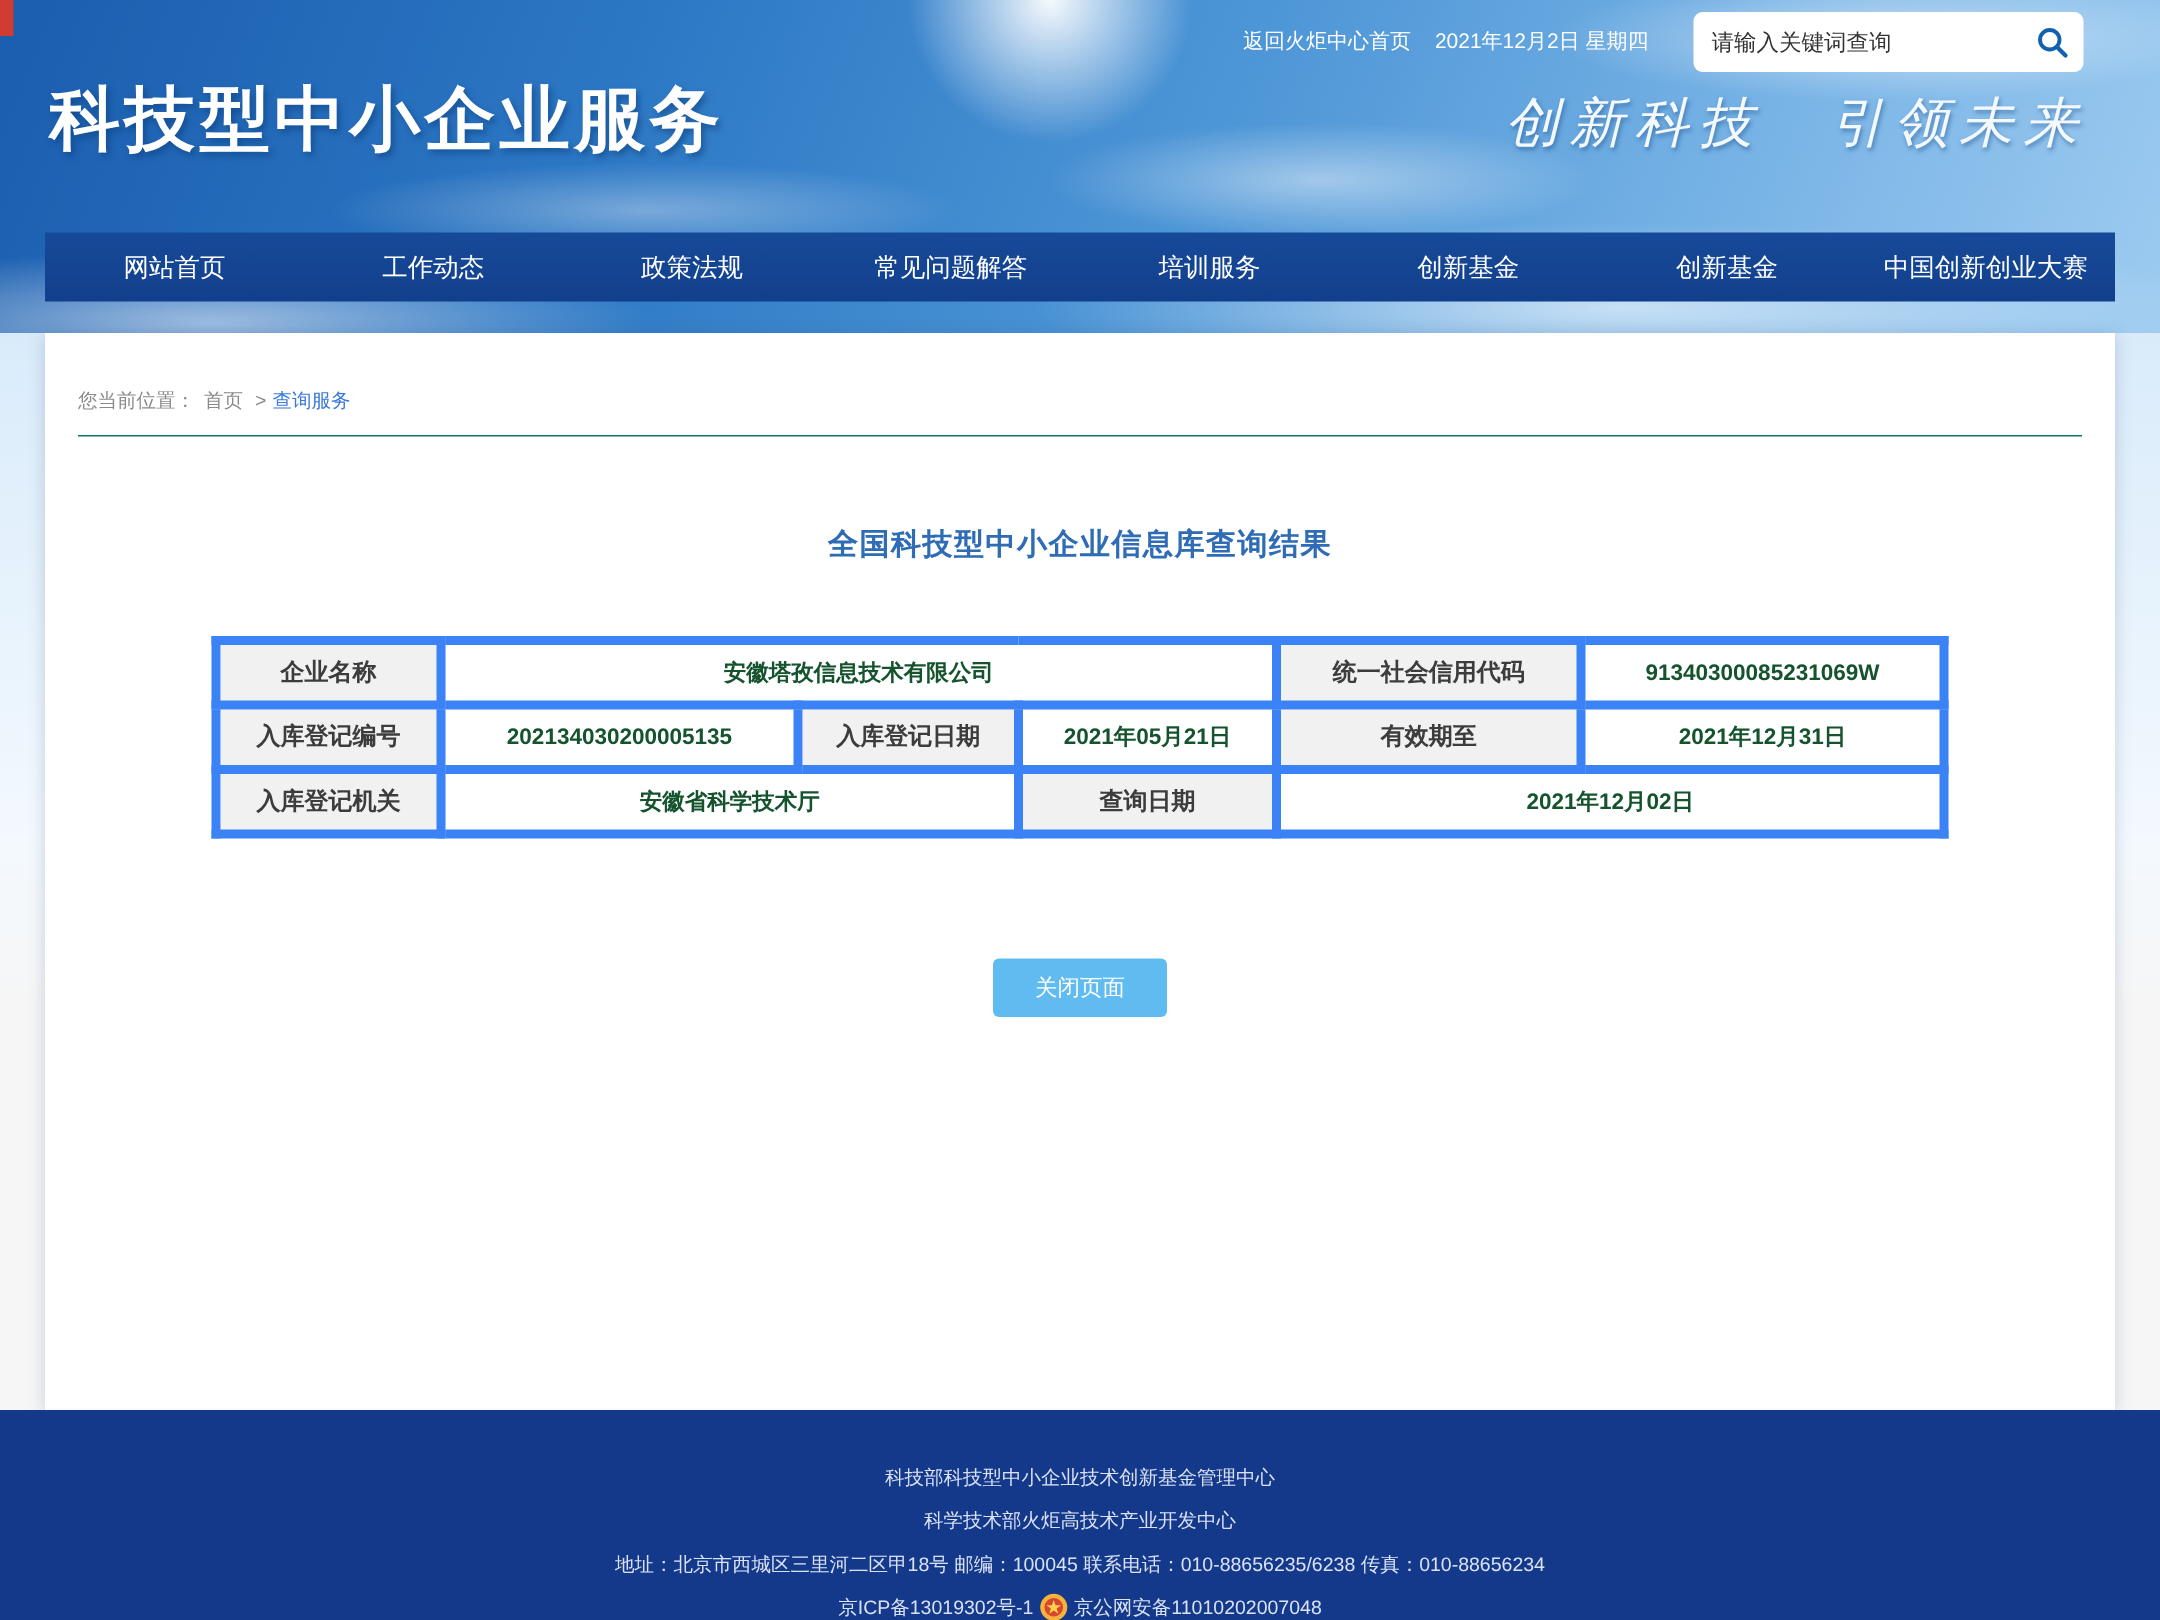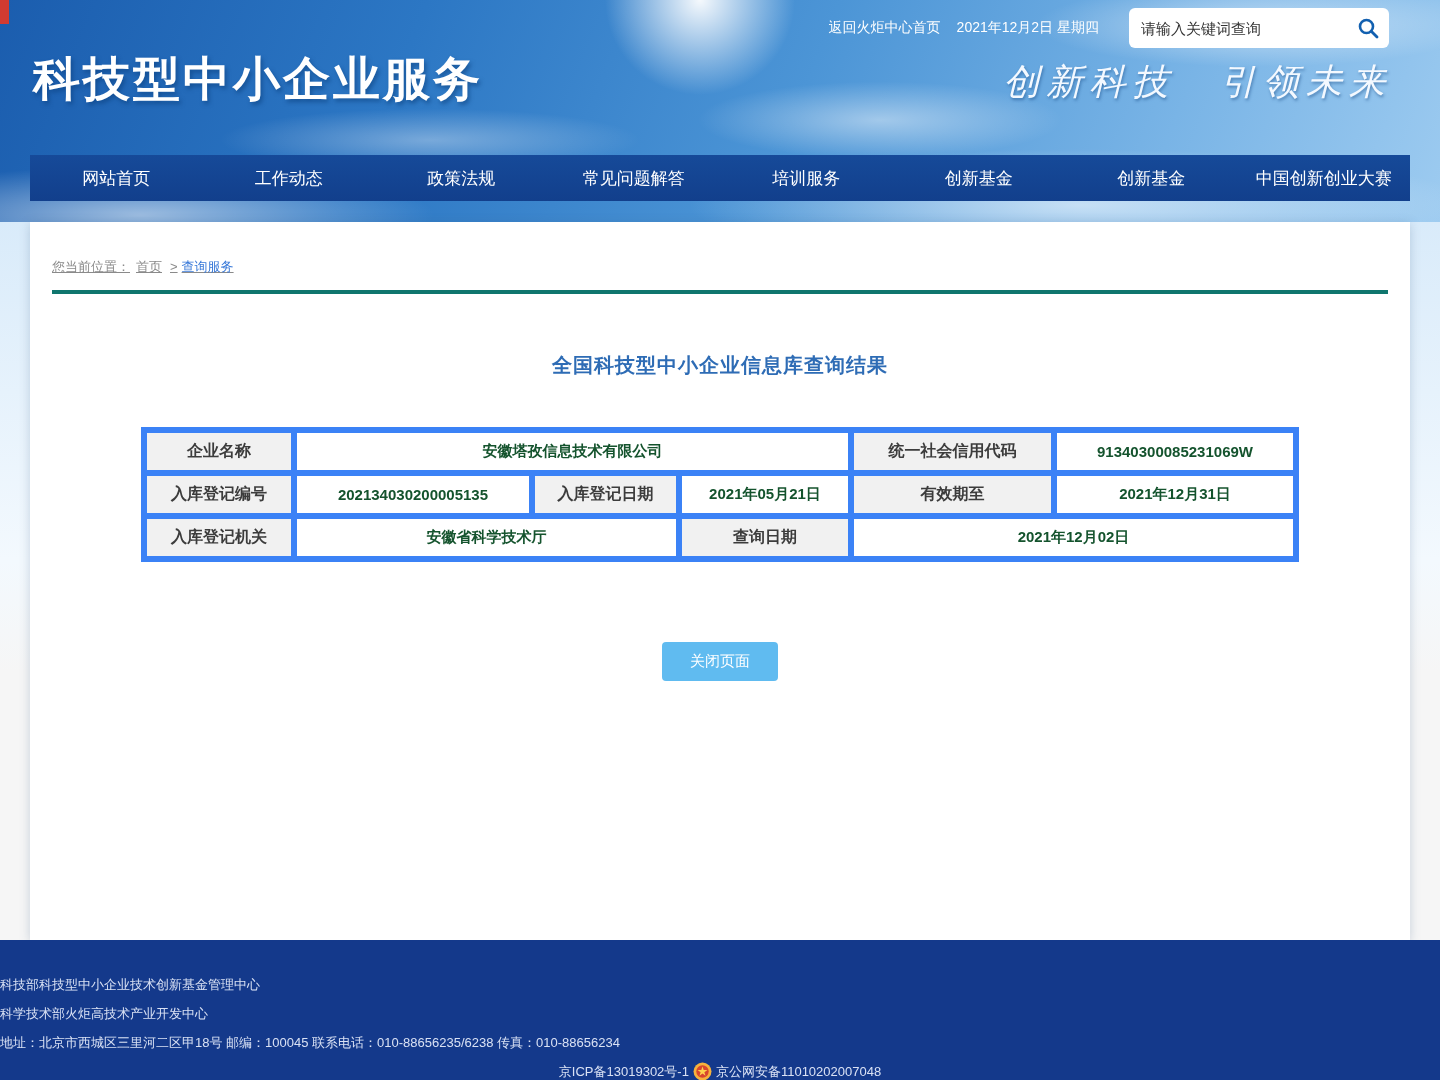--- a/index.html
+++ b/index.html
@@ -42,41 +42,41 @@
 
   .mainnav { position:absolute; left:30px; right:30px; top:155px; height:46px;
              background:linear-gradient(180deg,#164a99 0%,#123f8c 100%);
              display:flex; align-items:stretch; }
   .nav-item { flex:1; display:flex; align-items:center; justify-content:center;
               color:#ffffff; font-size:17px; text-decoration:none; cursor:pointer; white-space:nowrap; }
 
   
   .panel { position:absolute; top:222px; left:30px; width:1380px; bottom:140px;
            background:#ffffff; box-shadow:0 2px 10px rgba(60,90,130,.25); }
-  .breadcrumb { margin:0 22px; padding:36px 0 14px; border-bottom:4px solid #0f766e;
-                font-size:13px; color:#8a8a8a;text-decoration:underline; }
+  .breadcrumb { margin:0 22px; padding:36px 0 14px; border-bottom:1px solid #0f766e;
+                font-size:13px; color:#8a8a8a; }
   .breadcrumb .bc-home { color:#8a8a8a; text-decoration:none; cursor:pointer; margin:0 4px 0 6px; }
   .breadcrumb .bc-sep { color:#8a8a8a; margin:0 4px; }
   .breadcrumb .bc-cur { color:#3a7ad9; text-decoration:none; cursor:pointer; }
 
   .result-title { text-align:center; color:#2e6cb5; font-size:20px; font-weight:bold; margin-top:58px; letter-spacing:1px; }
 
   .result-table { width:1152px; margin:48px auto 0; border-collapse:collapse; table-layout:fixed; }
   .result-table td { border:6px solid #3b82f6; height:43px; text-align:center; padding:0 8px;
                      overflow:hidden; white-space:nowrap;font-weight:bold; }
   .result-table td.lbl { background:#f1f1f1; color:#3c3c3c; font-size:16px; }
   .result-table td.val { background:#ffffff; color:#14532d; font-size:15px; }
 
   .close-btn { display:block; margin:80px auto 0; width:116px; height:39px; background:#60bbf0;
                color:#ffffff; border:none; border-radius:4px; font-size:15px; cursor:pointer;
                font-family:Liberation Mono, monospace; }
 
   
   .footer { position:absolute; left:0; right:0; bottom:0; height:140px; background:#14398b;
-            color:#d9e1f4; font-size:13px; padding-top:30px; }
+            color:#d9e1f4; font-size:13px; text-align:center; padding-top:30px; }
   .footer .f-line { line-height:29px; }
   .icp-line { line-height:29px; display:flex; align-items:center; justify-content:center; gap:4px; }
   .icp-line a { color:#d9e1f4; text-decoration:none; cursor:pointer; }
   .badge { display:inline-flex; width:19px; height:19px; }
 </style>
 </head>
 <body>
 
 <div class="page">
 

